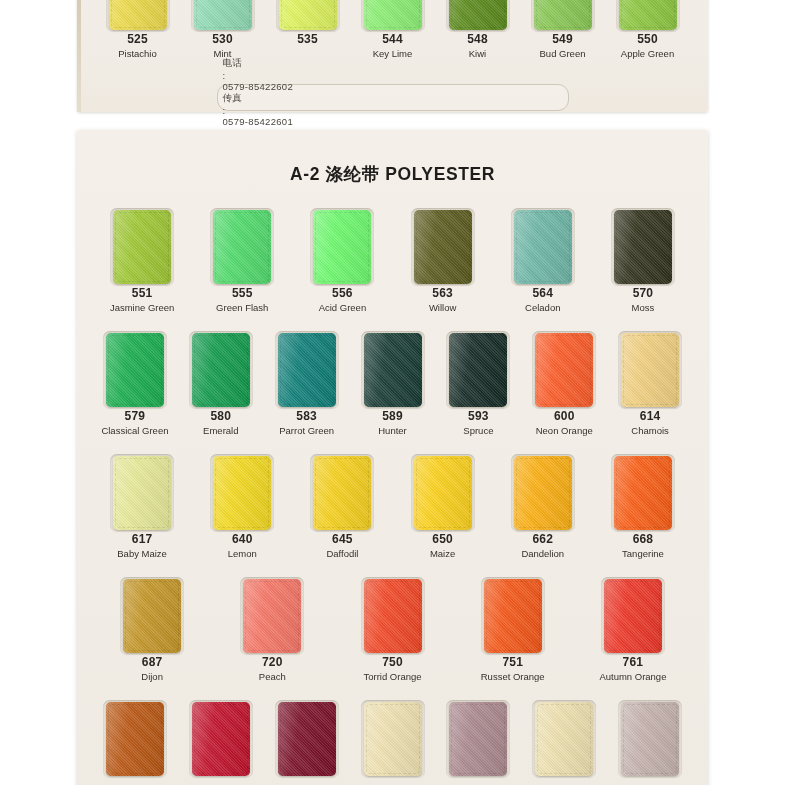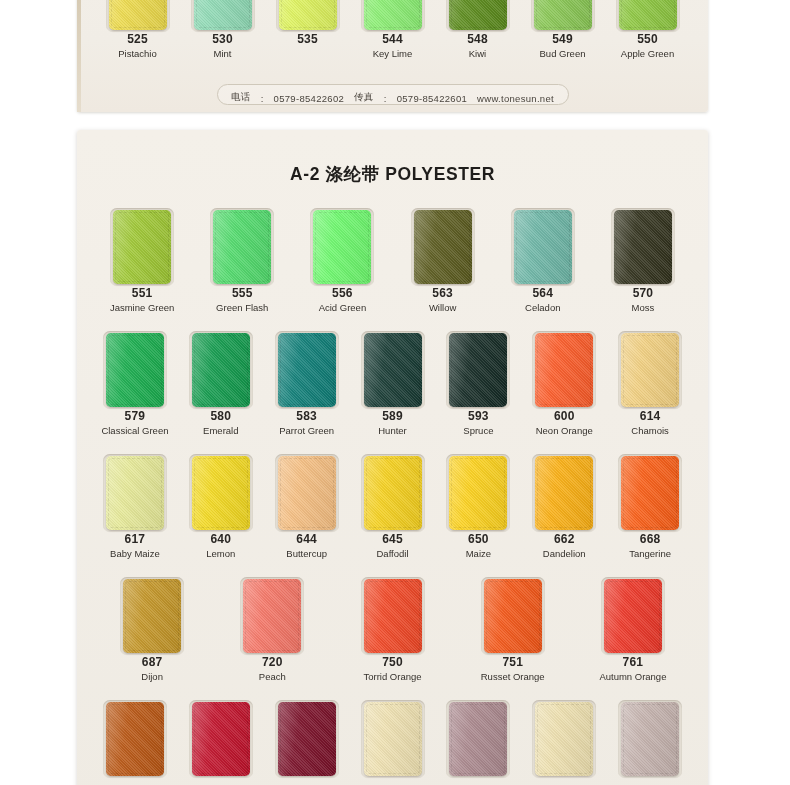--- a/index.html
+++ b/index.html
@@ -95,27 +95,28 @@
 
   
   .top-grid { position:absolute; left:18px; top:8px; width:595px; }
   .top-grid .chip-slot { height: 92px; }
   .top-grid .chip { height: 88px; }
 
   .contact {
     position: absolute;
     left: 50%; transform: translateX(-50%);
     top: 152px;
-    width: 352px; height: 21px;
+    width: 352px; height: 27px;
     border: 1px solid #cfc8ba;
     border-radius: 11px;
-    display: flex; align-items: flex-end; justify-content: center;
+    display: flex; align-items: flex-start; justify-content: center;
     font-size: 9.5px; color: #4a453e;
     letter-spacing: .3px;
     background: rgba(255,255,255,.25);
+    flex-direction: column;
   }
   .contact span { margin: 0 5px; }
 
   
   .title {
     position: absolute; left: 0; top: 32px; width: 100%;
     text-align: center;
     font-size: 17.5px;
     font-weight: bold;
     color: #1f1d1b;
@@ -348,29 +349,20 @@
           <div class="chip-slot">
             <div class="chip" style="background: rgb(242, 216, 31);">
               <div class="sheen"></div>
             </div>
           </div>
           <div class="code">640</div>
           <div class="cname">Lemon</div>
         </div>
         <div class="cell">
           <div class="chip-slot">
-            <div class="chip" style="background: rgb(244, 189, 128);">
-              <div class="sheen"></div>
-            </div>
-          </div>
-          <div class="code">644</div>
-          <div class="cname">Buttercup</div>
-        </div>
-        <div class="cell">
-          <div class="chip-slot">
             <div class="chip" style="background: rgb(244, 207, 28);">
               <div class="sheen"></div>
             </div>
           </div>
           <div class="code">645</div>
           <div class="cname">Daffodil</div>
         </div>
         <div class="cell">
           <div class="chip-slot">
             <div class="chip" style="background: rgb(251, 208, 27);">

